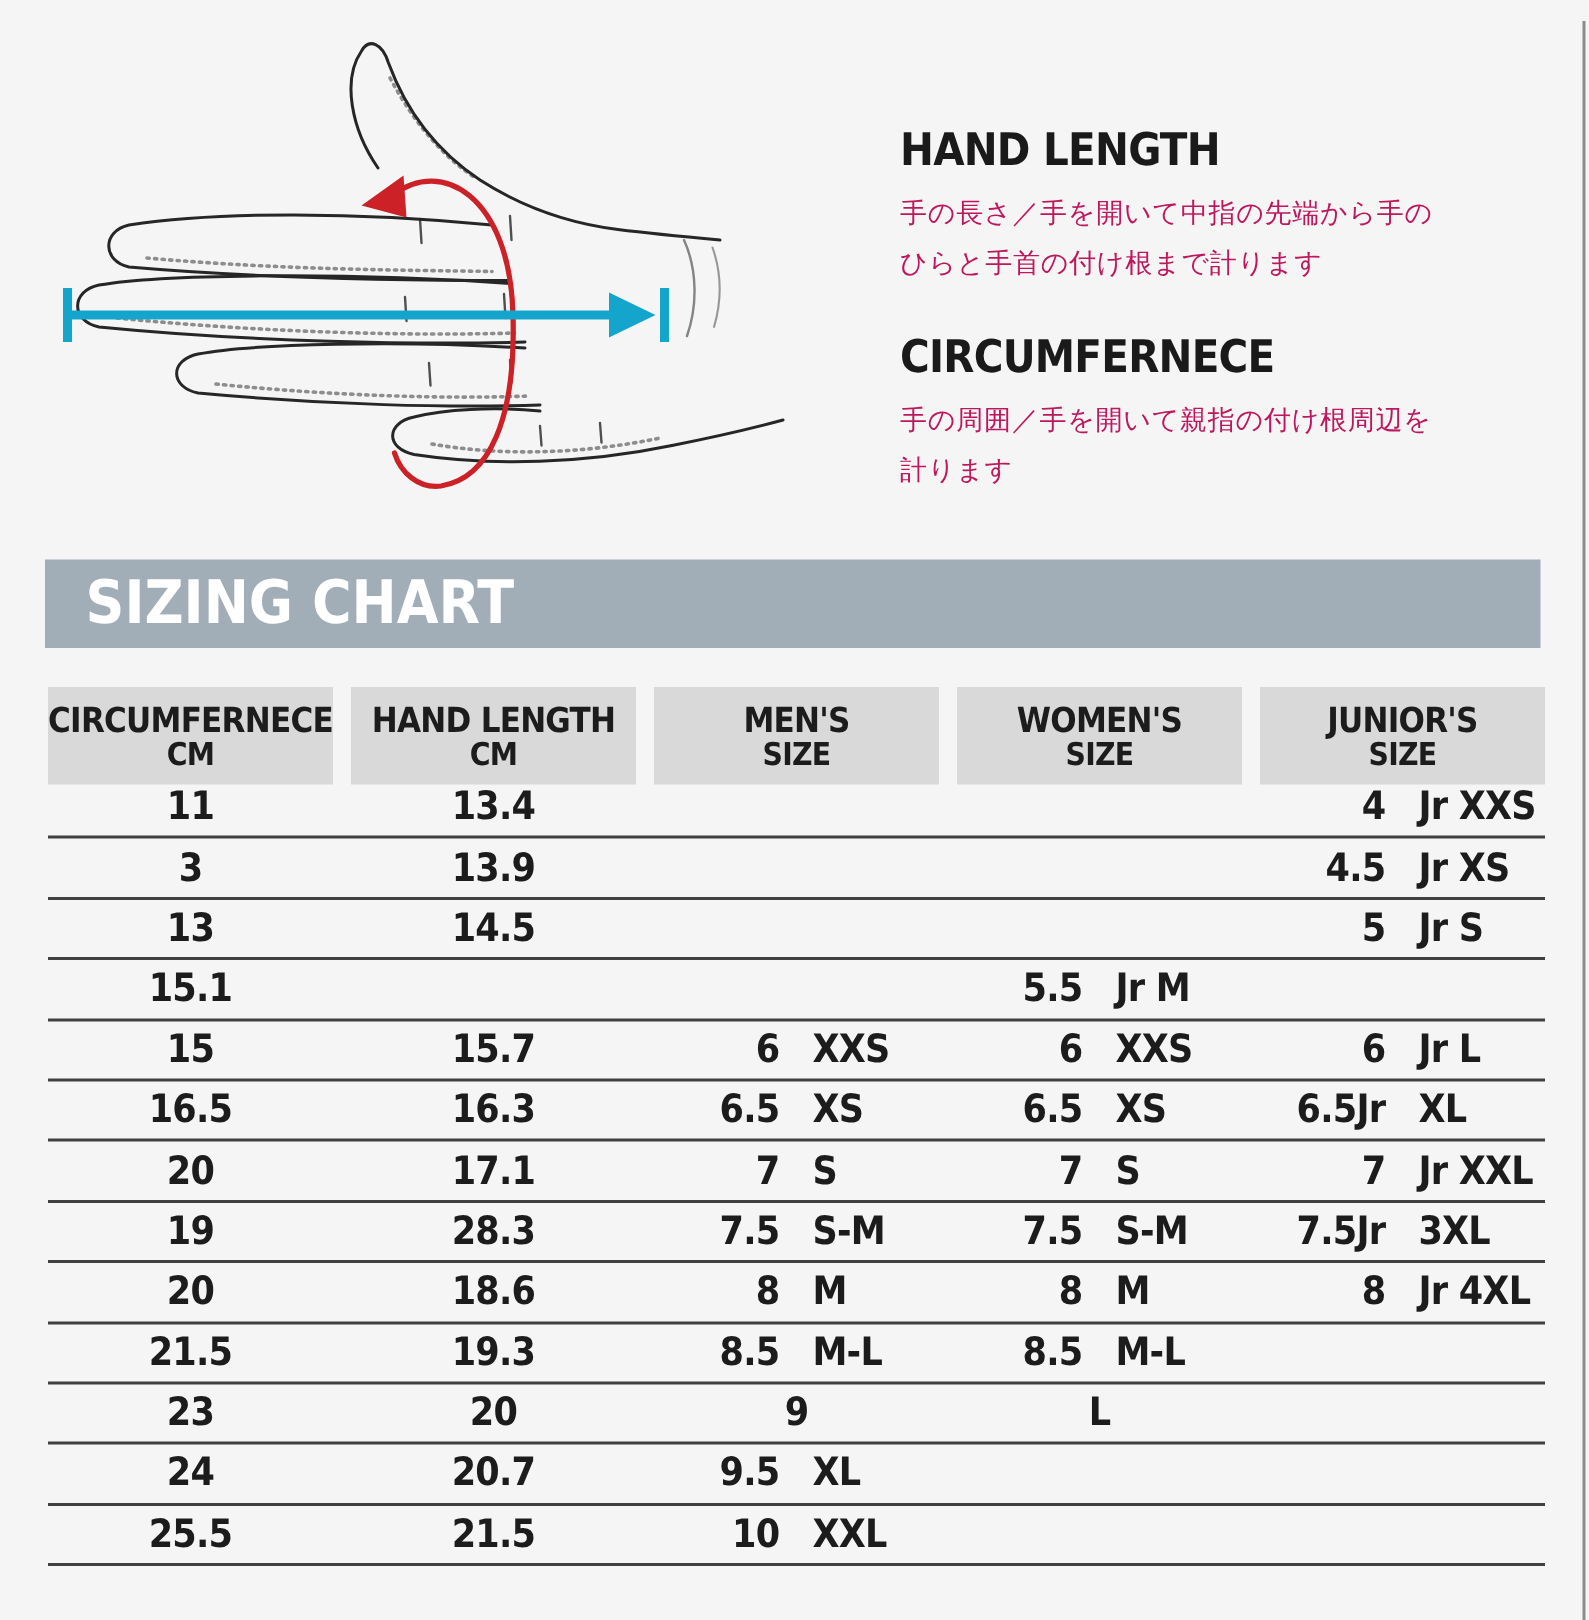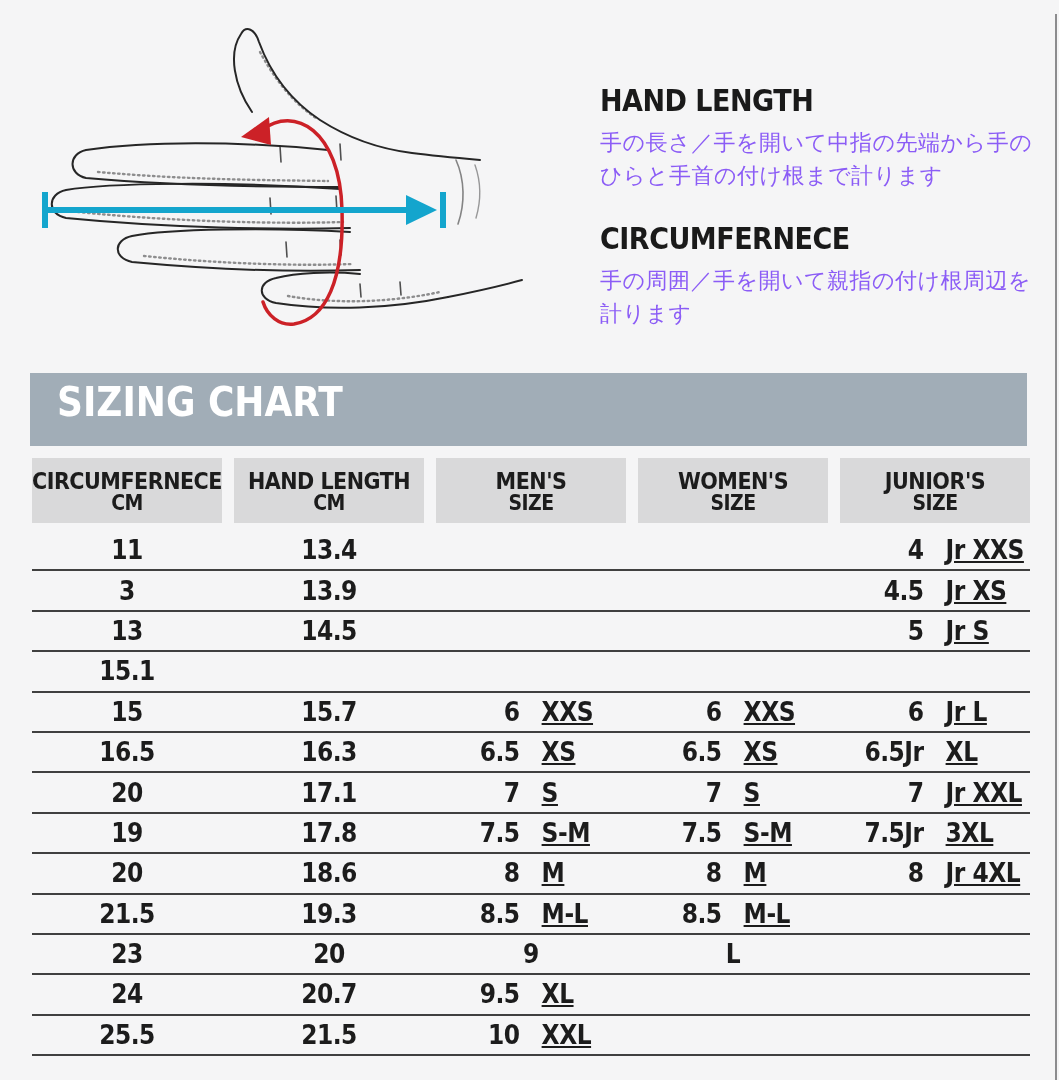--- a/index.html
+++ b/index.html
@@ -12,53 +12,53 @@
     color:#1c1c1c;
   }
   
   .hand-art{position:absolute;left:28px;top:8px;}
   
   .guide{position:absolute;left:600px;top:84px;width:440px;}
   .guide h2{
     margin:0;font-size:30px;font-weight:bold;color:#1a1a1a;
     font-stretch:condensed;letter-spacing:-0.5px;line-height:34px;
   }
-  .guide .desc{margin:8px 0 0 0;font-size:22px;line-height:33px;color:#8b5cf6;font-weight:normal;letter-spacing:0.5px;}
+  .guide .desc{margin:8px 0 0 0;font-size:18px;line-height:33px;color:#be185d;font-weight:normal;letter-spacing:0.5px;}
   .guide .block2{margin-top:30px;}
   
   .chart-bar{
-    position:absolute;left:30px;top:373px;width:997px;height:73px;
+    position:absolute;left:30px;top:373px;width:997px;height:59px;
     background:#a1adb7;color:#ffffff;
     font-size:40px;font-weight:bold;line-height:58px;
     padding-left:27px;box-sizing:border-box;
     font-stretch:condensed;letter-spacing:0px;
   }
   
   .thead{
     position:absolute;left:32px;top:458px;width:998px;
     display:grid;grid-template-columns:repeat(5,190px);column-gap:12px;
   }
   .hbox{
     height:65px;background:#d9d9da;
     display:flex;flex-direction:column;align-items:center;justify-content:center;
     text-align:center;
   }
   .hbox .hl{font-size:23px;font-weight:bold;font-stretch:condensed;letter-spacing:-0.5px;line-height:26px;}
   .hbox .hs{font-size:21px;font-weight:bold;font-stretch:condensed;letter-spacing:-0.5px;line-height:19px;}
-  .tbody{position:absolute;left:32px;top:531px;width:998px;}
+  .tbody{position:absolute;left:32px;top:519px;width:998px;}
   .trow{
     display:grid;grid-template-columns:repeat(5,190px);column-gap:12px;
     height:38.4px;align-items:center;
     border-bottom:2px solid #404040;
   }
   .cell{font-size:26px;font-weight:bold;font-stretch:condensed;letter-spacing:-0.5px;}
   .cell.center{text-align:center;}
   .cell.size{display:flex;align-items:center;}
   .cell.size .num{flex:0 0 44%;text-align:right;}
-  .cell.size .lbl{margin-left:22px;text-align:left;text-decoration:underline;}
+  .cell.size .lbl{margin-left:22px;text-align:left;}
   .cell.size .solo{width:100%;text-align:center;}
   
   .edge-right{position:absolute;right:2px;top:14px;bottom:0;width:2px;background:#8c8c8e;}
 </style>
 </head>
 <body>
 
 <div class="page">
 
   <svg class="hand-art" width="515" height="340" viewBox="0 0 515 340" fill="none">
@@ -180,20 +180,24 @@
         <div class="cell size"></div>
         <div class="cell size">
           <span class="num">5</span>
           <span class="lbl">Jr S</span>
         </div>
       </div>
       <div class="trow">
         <div class="cell center">15.1</div>
         <div class="cell size"></div>
         <div class="cell size"></div>
+        <div class="cell size">
+          <span class="num">5.5</span>
+          <span class="lbl">Jr M</span>
+        </div>
       </div>
       <div class="trow">
         <div class="cell center">15</div>
         <div class="cell center">15.7</div>
         <div class="cell size">
           <span class="num">6</span>
           <span class="lbl">XXS</span>
         </div>
         <div class="cell size">
           <span class="num">6</span>
@@ -231,21 +235,21 @@
           <span class="num">7</span>
           <span class="lbl">S</span>
         </div>
         <div class="cell size">
           <span class="num">7</span>
           <span class="lbl">Jr XXL</span>
         </div>
       </div>
       <div class="trow">
         <div class="cell center">19</div>
-        <div class="cell center">17.8</div>
+        <div class="cell center">28.3</div>
         <div class="cell size">
           <span class="num">7.5</span>
           <span class="lbl">S-M</span>
         </div>
         <div class="cell size">
           <span class="num">7.5</span>
           <span class="lbl">S-M</span>
         </div>
         <div class="cell size">
           <span class="num">7.5Jr</span>

